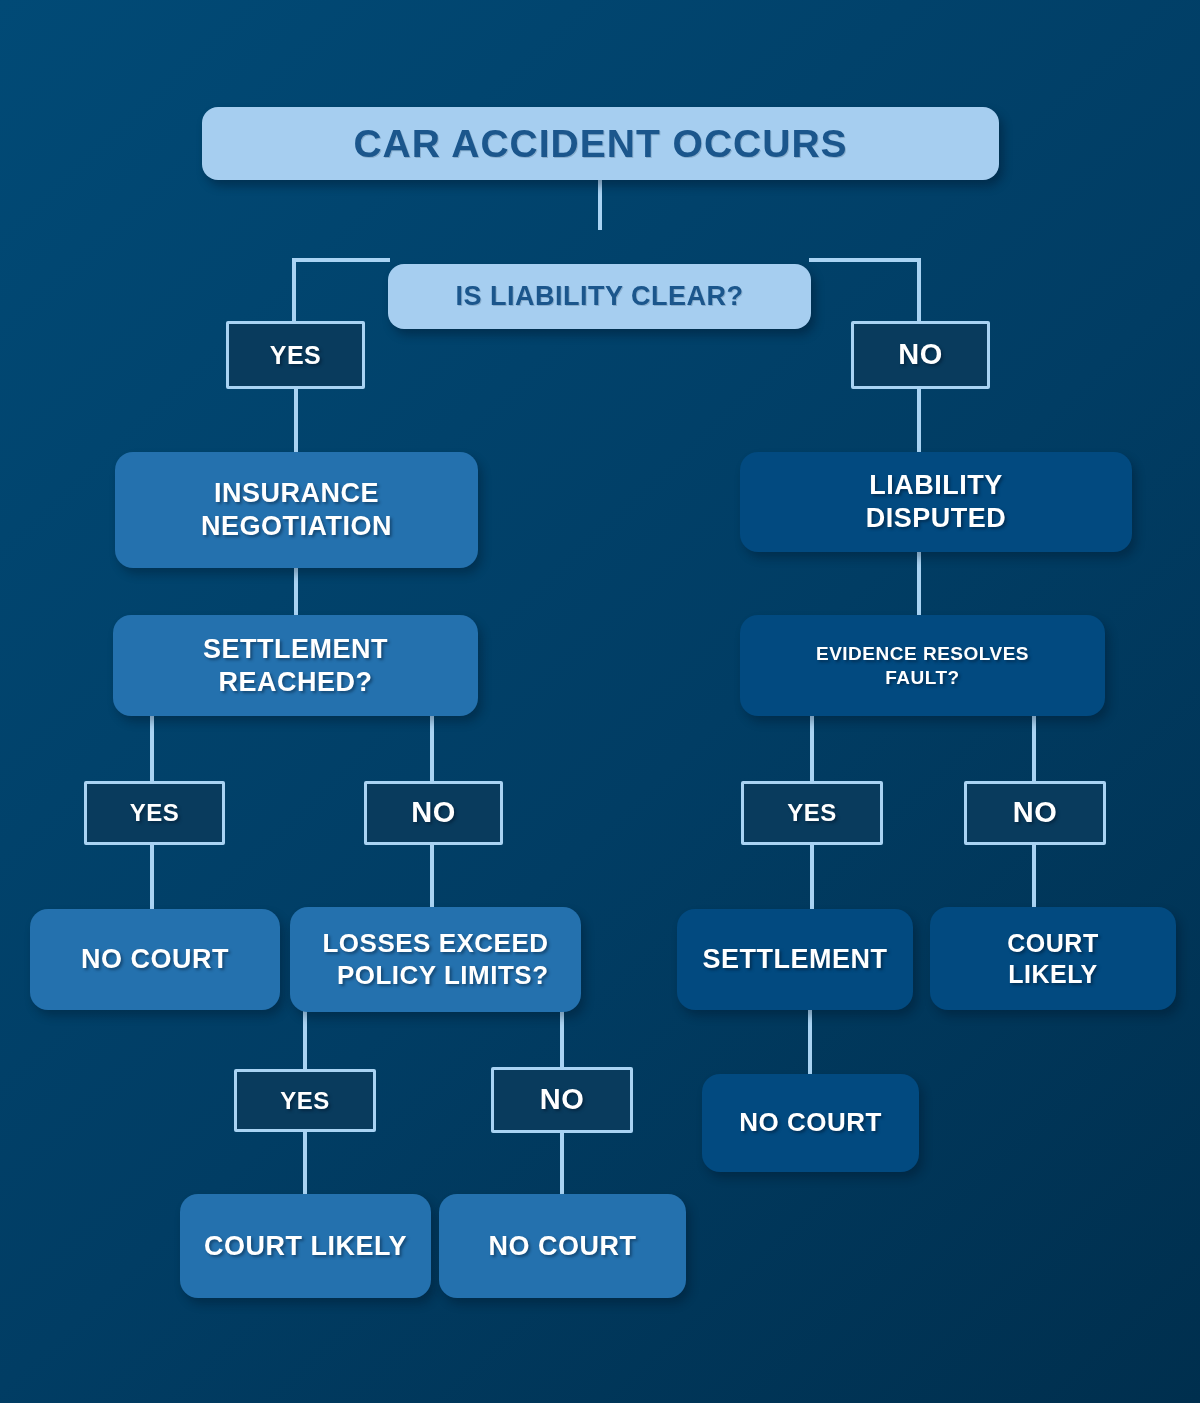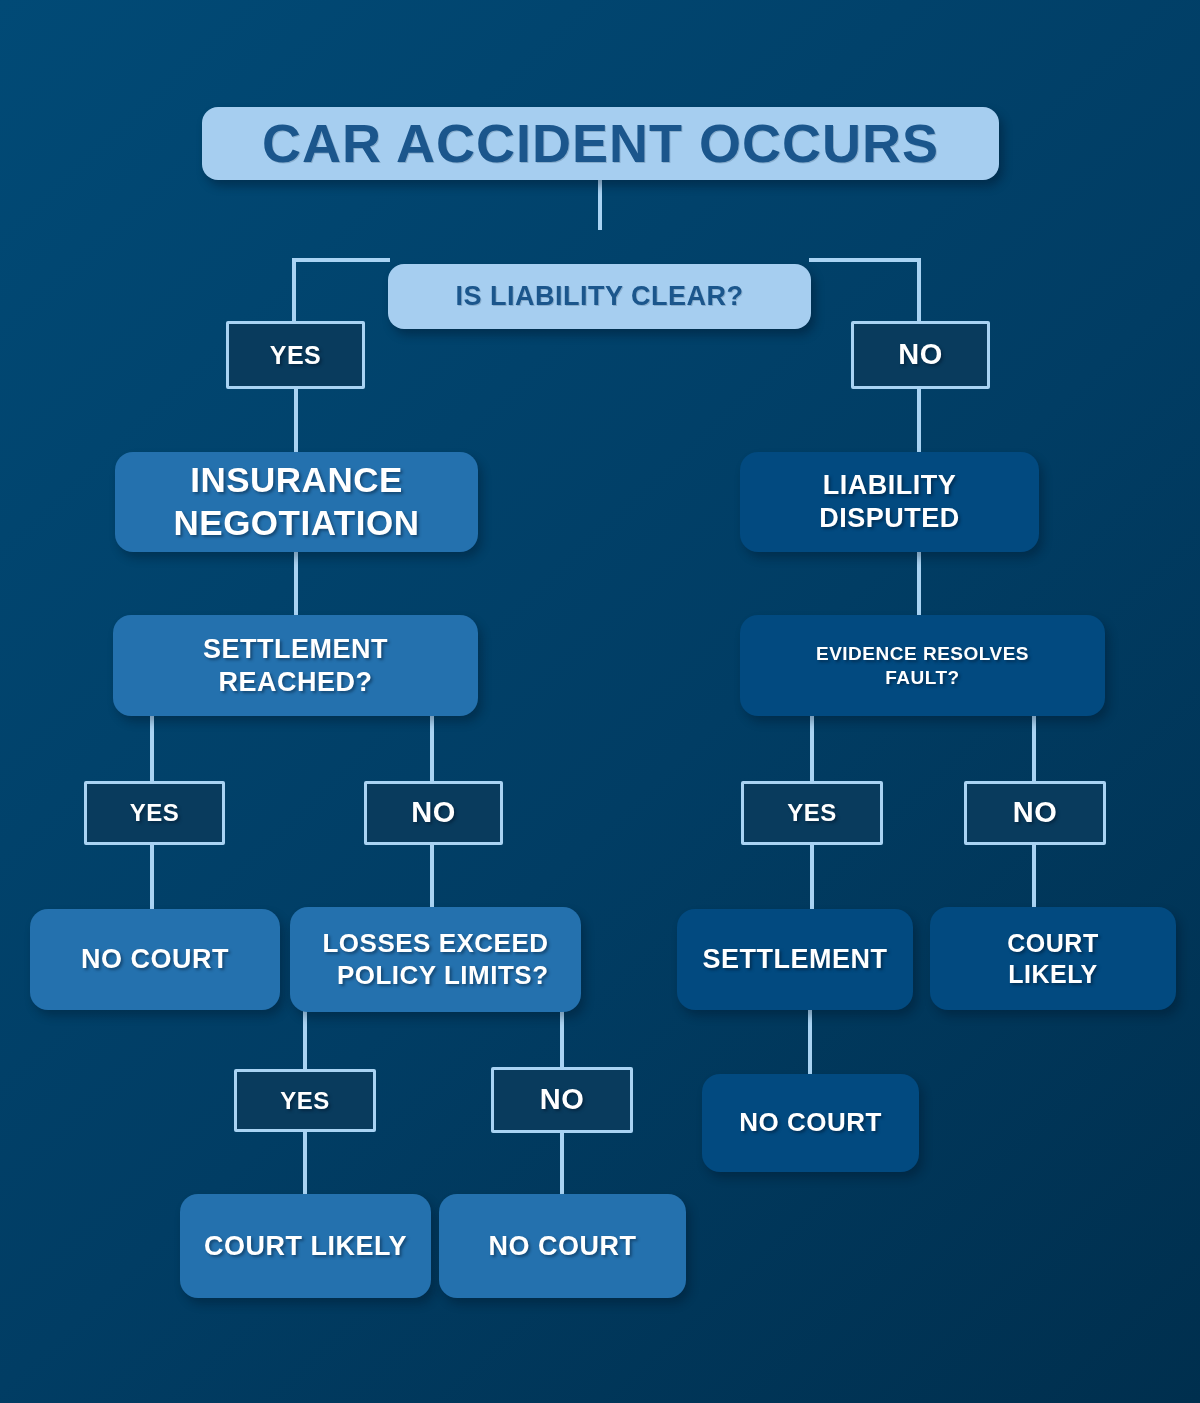--- a/index.html
+++ b/index.html
@@ -45,26 +45,26 @@
   .node.outline {
     background:var(--outline-fill);
     border:3px solid var(--connector);
     color:#ffffff;
     border-radius:2px;
     text-shadow:2px 2px 3px rgba(0,22,44,.5);
   }
   .conn { position:absolute; background:var(--connector); }
 
   
-  .n-title            { left:202px; top:107px;  width:797px; height:73px;  font-size:54px; letter-spacing:1px; }
+  .n-title            { left:202px; top:107px;  width:797px; height:73px;  font-size:39px; letter-spacing:1px; }
   .n-q-liability      { left:388px; top:228px;  width:423px; height:65px;  font-size:27px;margin-top:36px; }
   .n-yes1             { left:226px; top:321px;  width:139px; height:68px;  font-size:25px; }
   .n-no1              { left:851px; top:321px;  width:139px; height:68px;  font-size:29px; }
-  .n-insurance        { left:115px; top:452px;  width:363px; height:100px; font-size:35px; }
-  .n-liability-disp   { left:740px; top:452px;  width:299px; height:100px; font-size:27px; }
+  .n-insurance        { left:115px; top:452px;  width:363px; height:116px; font-size:27px; }
+  .n-liability-disp   { left:740px; top:452px;  width:392px; height:100px; font-size:27px; }
   .n-q-settlement     { left:113px; top:615px;  width:365px; height:101px; font-size:27px; }
   .n-q-evidence       { left:740px; top:615px;  width:365px; height:101px; font-size:19px; }
   .n-yes2             { left:84px;  top:781px;  width:141px; height:64px;  font-size:24px; }
   .n-no2              { left:364px; top:781px;  width:139px; height:64px;  font-size:29px; }
   .n-yes3             { left:741px; top:781px;  width:142px; height:64px;  font-size:24px; }
   .n-no3              { left:964px; top:781px;  width:142px; height:64px;  font-size:29px; }
   .n-no-court-1       { left:30px;  top:909px;  width:250px; height:101px; font-size:27px; }
   .n-q-losses         { left:290px; top:907px;  width:291px; height:105px; font-size:26px;text-align:right; }
   .n-settlement       { left:677px; top:909px;  width:236px; height:101px; font-size:27px; }
   .n-court-likely-r   { left:930px; top:907px;  width:246px; height:103px; font-size:25px; }

